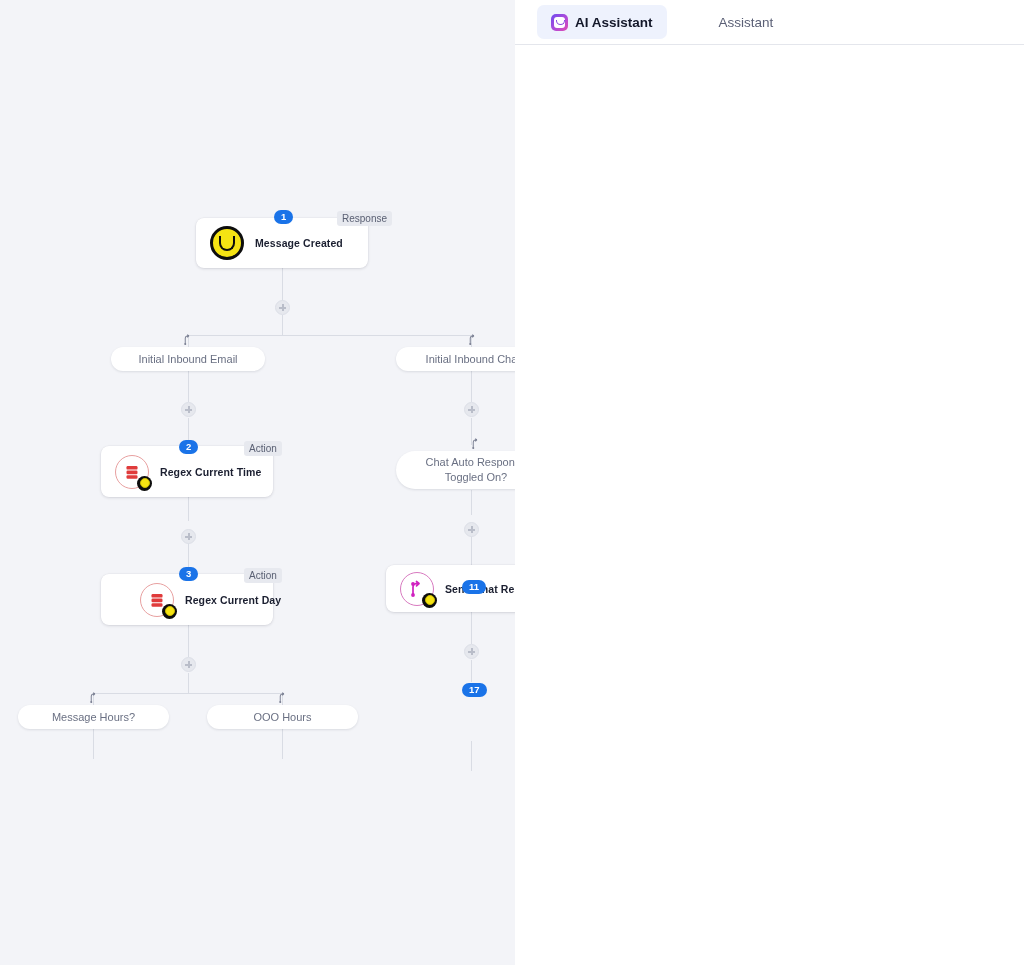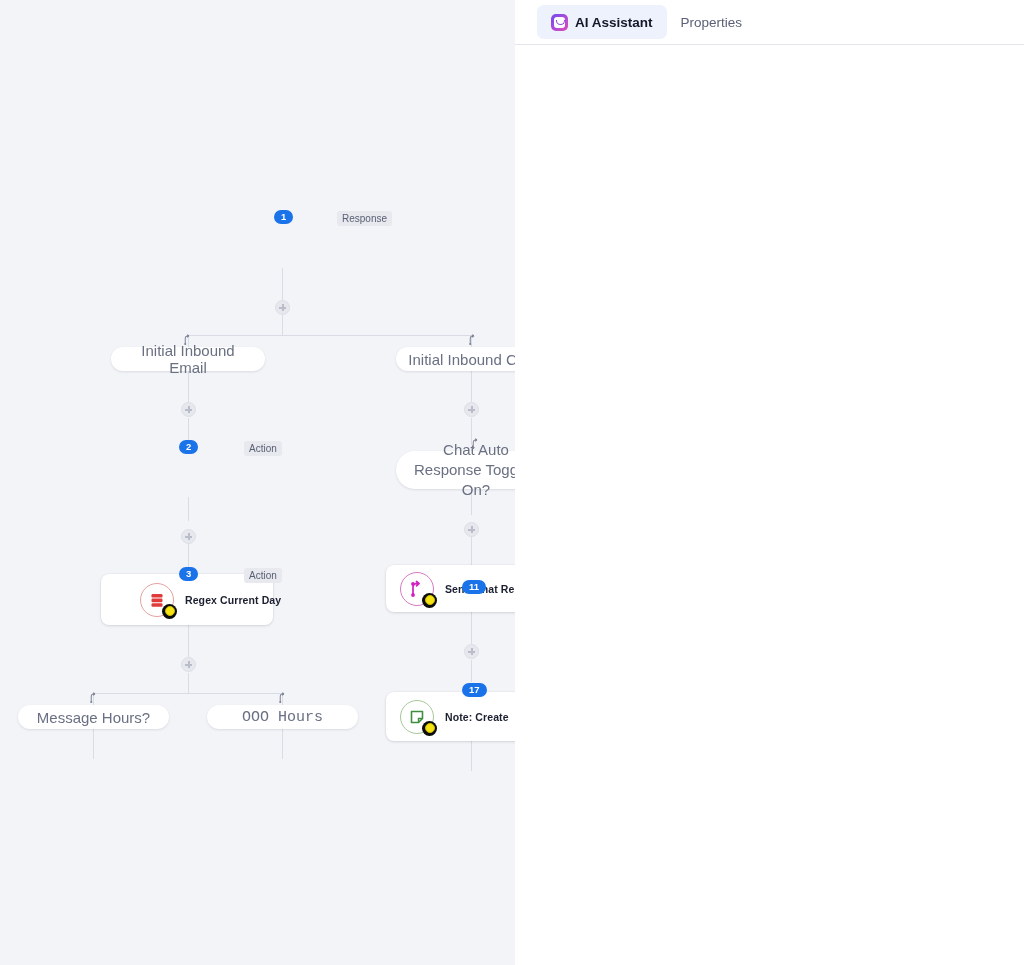--- a/index.html
+++ b/index.html
@@ -102,40 +102,41 @@
     z-index: 5;
   }
 
   .cond-pill {
     position: absolute;
     background: #ffffff;
     border-radius: 22px;
     box-shadow: 0 1px 2.5px rgba(20,25,45,.11);
     display: flex; align-items: center; justify-content: center;
     text-align: center;
-    font-size: 15px; color: #6a7083;
+    font-size: 11px; color: #6a7083;
     padding: 0 12px;
   }
   .branch-mark {
     position: absolute; top: -13px; left: 50%;
     transform: translateX(-50%);
     width: 11px; height: 11px;
   }
 
   
   #right {
     position: absolute; left: 515px; top: 0;
     width: 509px; height: 965px;
     background: #ffffff;
   }
   #tabs {
     position: absolute; left: 0; top: 0; width: 509px; height: 45px;
     display: flex; align-items: center; padding-left: 22px;
     border-bottom: 1px solid #e4e6ec;
     background: #fff;
+    gap: 38px;
   }
   .tab {
     display: flex; align-items: center; gap: 7px;
     height: 34px; padding: 0 14px; border-radius: 7px;
     font-size: 13.5px; color: #5b6076;
   }
   .tab.active { background: #eef2fd; color: #131729; font-weight: bold; }
 
   .ai-glyph {
     width: 17px; height: 17px; border-radius: 5px;
@@ -192,39 +193,59 @@
     <div class="plus-node" style="left:275px; top:300px;"></div>
     <div class="plus-node" style="left:181px; top:402px;"></div>
     <div class="plus-node" style="left:464px; top:402px;"></div>
     <div class="plus-node" style="left:181px; top:529px;"></div>
     <div class="plus-node" style="left:464px; top:522px;"></div>
     <div class="plus-node" style="left:181px; top:657px;"></div>
     <div class="plus-node" style="left:464px; top:644px;"></div>
 
     <div class="num-badge" style="left:274px; top:210px;">1</div>
     <div class="kind-pill" style="left:337px; top:211px;">Response</div>
+    <div class="step-card" style="left:196px; top:218px; width:172px; height:50px;">
+      <div class="node-icon">
+        <div class="smiley-big"></div>
+      </div>
+      <div class="step-label">Message Created</div>
+    </div>
 
     <div class="cond-pill" style="left:111px; top:347px; width:154px; height:24px;">
       <svg class="branch-mark" viewBox="0 0 12 12">
         <path d="M3 11 V5 Q3 2 7 2 M7 2 L5.2 0.6 M7 2 L5.2 3.6" fill="none" stroke="#7d8295" stroke-width="1.1"></path>
         <circle cx="3" cy="11" r="1.1" fill="#7d8295"></circle>
       </svg>
       <span>Initial Inbound Email</span>
     </div>
 
     <div class="cond-pill" style="left:396px; top:347px; width:154px; height:24px;">
       <svg class="branch-mark" viewBox="0 0 12 12">
         <path d="M3 11 V5 Q3 2 7 2 M7 2 L5.2 0.6 M7 2 L5.2 3.6" fill="none" stroke="#7d8295" stroke-width="1.1"></path>
         <circle cx="3" cy="11" r="1.1" fill="#7d8295"></circle>
       </svg>
       <span>Initial Inbound Chat</span>
     </div>
 
     <div class="num-badge" style="left:179px; top:440px;">2</div>
     <div class="kind-pill" style="left:244px; top:441px;">Action</div>
+    <div class="step-card" style="left:101px; top:446px; width:172px; height:51px;">
+      <div class="node-icon">
+        <div class="node-ring"></div>
+        <svg width="34" height="34" viewBox="0 0 34 34" style="position:absolute;inset:0;">
+          <rect x="11.5" y="11" width="11" height="3.6" rx="1.2" fill="#e03b3b"></rect>
+          <rect x="11.5" y="15.6" width="11" height="3.6" rx="1.2" fill="#e03b3b"></rect>
+          <rect x="11.5" y="20.2" width="11" height="3.6" rx="1.2" fill="#e03b3b"></rect>
+        </svg>
+        <div class="badge-dot">
+            <i></i>
+          </div>
+      </div>
+      <div class="step-label">Regex Current Time</div>
+    </div>
 
     <div class="cond-pill" style="left:396px; top:451px; width:160px; height:38px; flex-direction:column; line-height:1.35;">
       <svg class="branch-mark" viewBox="0 0 12 12">
         <path d="M3 11 V5 Q3 2 7 2 M7 2 L5.2 0.6 M7 2 L5.2 3.6" fill="none" stroke="#7d8295" stroke-width="1.1"></path>
         <circle cx="3" cy="11" r="1.1" fill="#7d8295"></circle>
       </svg>
       <span>Chat Auto Response Toggled On?</span>
     </div>
 
     <div class="num-badge" style="left:179px; top:567px;">3</div>
@@ -261,53 +282,40 @@
     </div>
 
     <div class="cond-pill" style="left:18px; top:705px; width:151px; height:24px;">
       <svg class="branch-mark" viewBox="0 0 12 12">
         <path d="M3 11 V5 Q3 2 7 2 M7 2 L5.2 0.6 M7 2 L5.2 3.6" fill="none" stroke="#7d8295" stroke-width="1.1"></path>
         <circle cx="3" cy="11" r="1.1" fill="#7d8295"></circle>
       </svg>
       <span>Message Hours?</span>
     </div>
 
-    <div class="cond-pill" style="left:207px; top:705px; width:151px; height:24px;font-family:Liberation Mono, monospace;">
+    <div class="cond-pill" style="left:207px; top:705px; width:151px; height:24px;">
       <svg class="branch-mark" viewBox="0 0 12 12">
         <path d="M3 11 V5 Q3 2 7 2 M7 2 L5.2 0.6 M7 2 L5.2 3.6" fill="none" stroke="#7d8295" stroke-width="1.1"></path>
         <circle cx="3" cy="11" r="1.1" fill="#7d8295"></circle>
       </svg>
       <span>OOO Hours</span>
     </div>
 
     <div class="num-badge" style="left:462px; top:683px;">17</div>
-    <div class="step-card" style="left:386px; top:692px; width:172px; height:49px;">
-      <div class="node-icon">
-        <div class="node-ring" style="border-color:#a8c79a;"></div>
-        <svg width="34" height="34" viewBox="0 0 34 34" style="position:absolute;inset:0;">
-          <path d="M11.5 11.5 h11 v7 l-4 4 h-7 z" fill="none" stroke="#3f8f3f" stroke-width="1.6" stroke-linejoin="round"></path>
-          <path d="M22.5 18.5 h-4 v4" fill="none" stroke="#3f8f3f" stroke-width="1.4"></path>
-        </svg>
-        <div class="badge-dot">
-            <i></i>
-          </div>
-      </div>
-      <div class="step-label">Note: Create</div>
-    </div>
 
   </div>
 
   <div id="right">
 
     <div id="tabs">
       <div class="tab active">
         <span class="ai-glyph">
             <span></span>
           </span>
         <span>AI Assistant</span>
       </div>
       <div class="tab">
-        <span>Properties</span>
+        <span>Assistant</span>
       </div>
     </div>
 
   </div>
 </div>
 
 </body></html>

